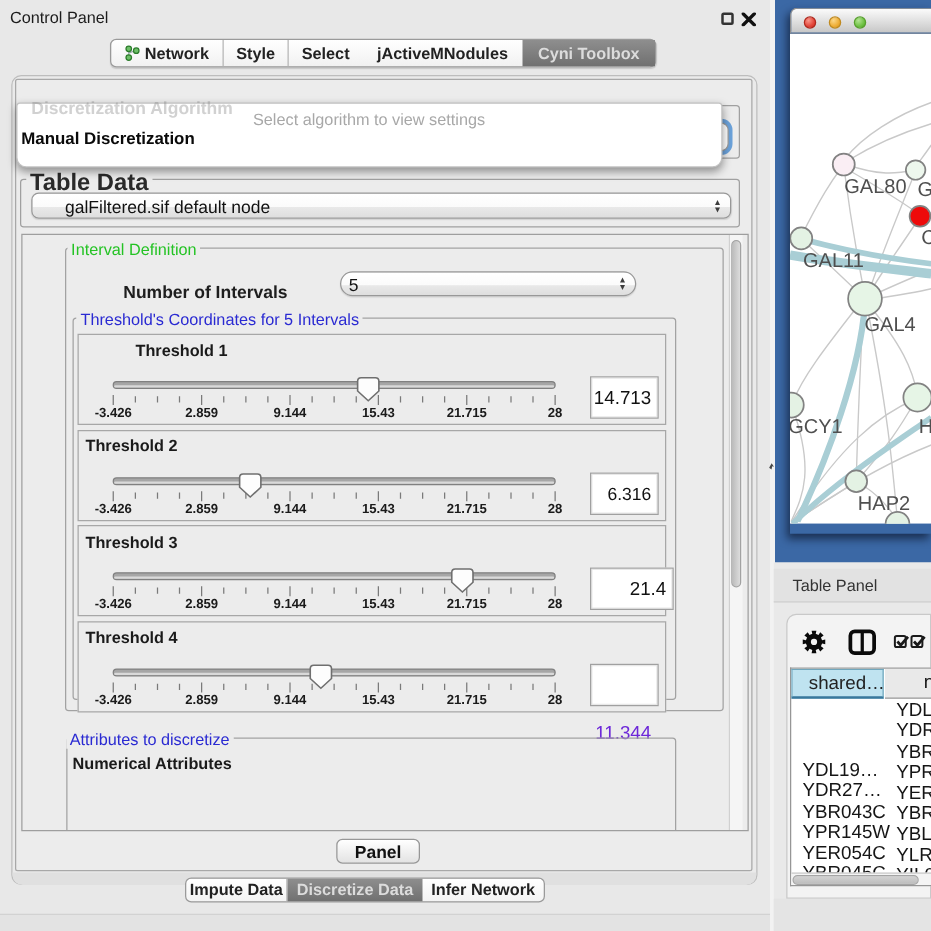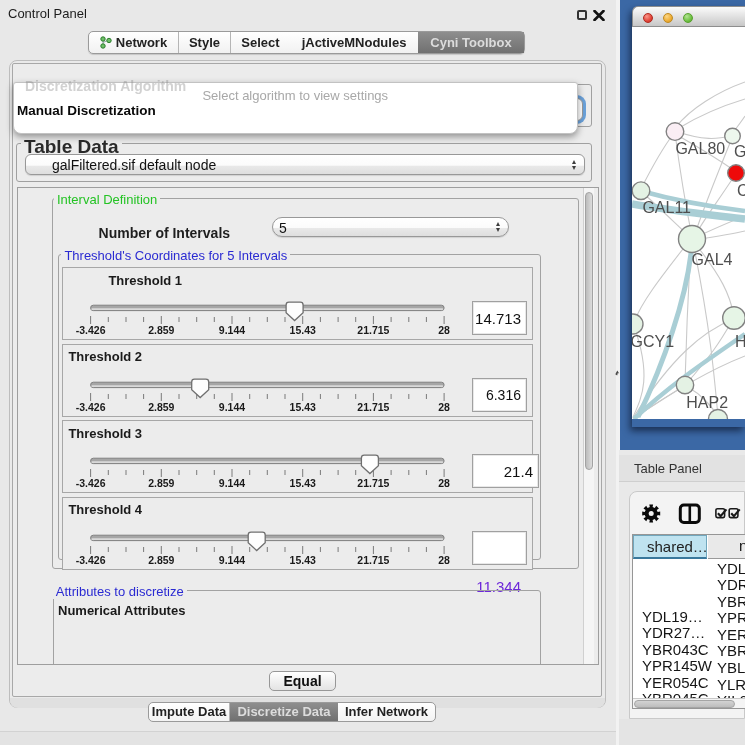--- a/index.html
+++ b/index.html
@@ -215,21 +215,21 @@
 </div>
 <div class="abs" style="left:35px;top:402px;width:488px;height:120px;border:1px solid #a2a2a2;border-radius:3px;"></div>
 <div class="abs" style="left:34.8px;top:396px;background:#ececec;padding:0 3px;font-size:13px;color:#2a2ad2;">Attributes to discretize</div>
 <div class="abs" style="left:40px;top:415px;font-size:13px;font-weight:bold;color:#1a1a1a;">Numerical Attributes</div>
 <div class="abs" style="left:565px;top:0;width:11px;height:477px;background:#f5f5f5;border-left:1px solid #d0d0d0;"></div>
 <div class="abs" style="left:566.5px;top:4px;width:8px;height:278px;background:linear-gradient(90deg,#bcbcbc,#dcdcdc);border:1px solid #a2a2a2;border-radius:5px;"></div>
 </div>
 
 <div class="abs" style="left:10px;top:698px;width:595px;height:9.5px;background:#e0e0e0;border-radius:0 0 8px 8px;"></div>
 
-<div class="abs" style="left:269px;top:671px;width:67px;height:20px;background:linear-gradient(#ffffff,#e3e3e3);border:1px solid #979797;border-radius:5px;text-align:center;font-size:14px;font-weight:600;color:#111;line-height:19px;">Equal</div>
+<div class="abs" style="left:269px;top:671px;width:67px;height:20px;background:linear-gradient(#ffffff,#e3e3e3);border:1px solid #979797;border-radius:5px;text-align:center;font-size:14px;font-weight:600;color:#111;line-height:19px;">Panel</div>
 
 <div class="abs" id="bottabs" style="left:148px;top:702px;width:288px;height:20px;border:1px solid #9a9a9a;border-radius:5px;background:linear-gradient(#ffffff,#f3f3f3);font-size:13px;font-weight:bold;color:#222;display:flex;">
   <div style="width:81px;line-height:18px;text-align:center;border-right:1px solid #b5b5b5;">Impute Data</div>
   <div style="width:108px;line-height:18px;text-align:center;background:linear-gradient(#8e8e8e,#707070);color:#dcdcdc;">Discretize Data</div>
   <div style="flex:1;line-height:18px;text-align:center;">Infer Network</div>
 </div>
 <div class="abs" style="left:0;top:731px;width:616px;height:14px;background:#e3e3e3;border-top:1px solid #d2d2d2;"></div>
 
 <div class="abs" style="left:13px;top:82px;width:564.5px;height:52px;background:#fff;border:1px solid #c2c2c2;border-radius:3px 3px 8px 8px;box-shadow:0 3px 7px rgba(0,0,0,0.38);z-index:50;">
   <div style="position:absolute;left:0;top:5px;width:100%;text-align:center;font-size:13px;color:#a8a8a8;">Select algorithm to view settings</div>

